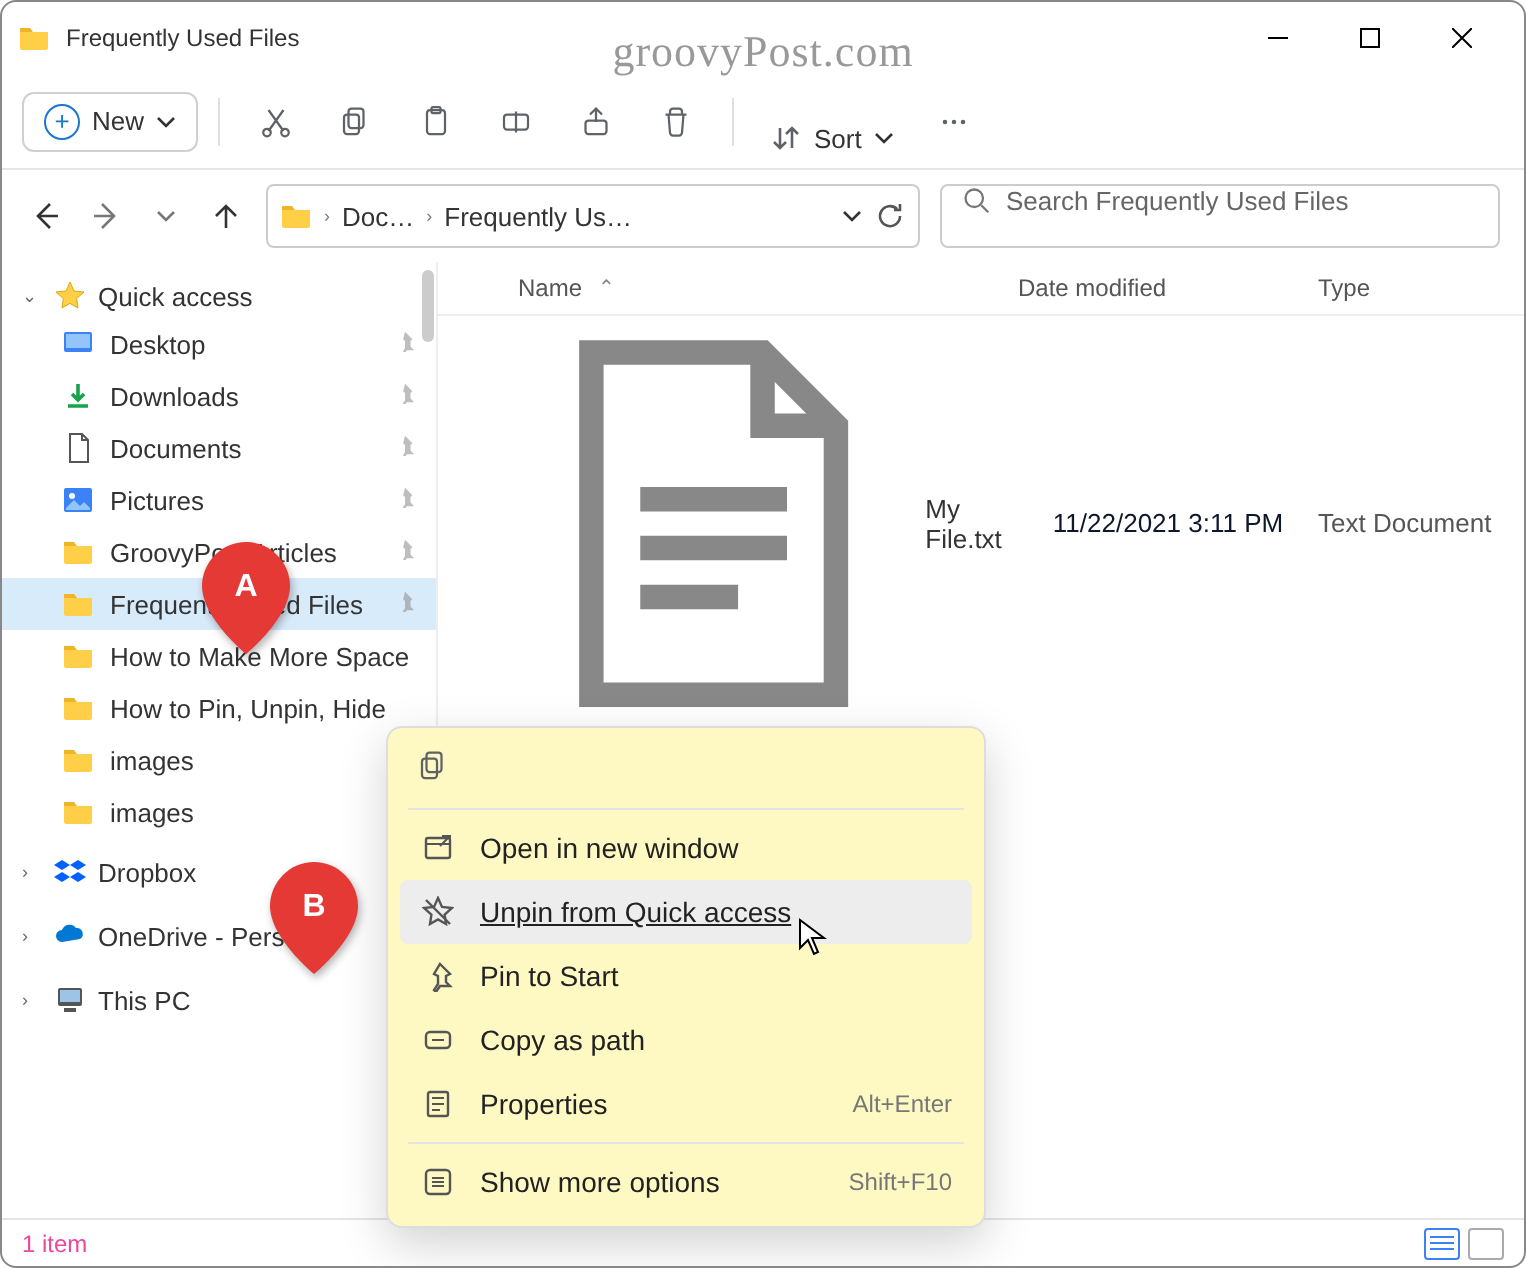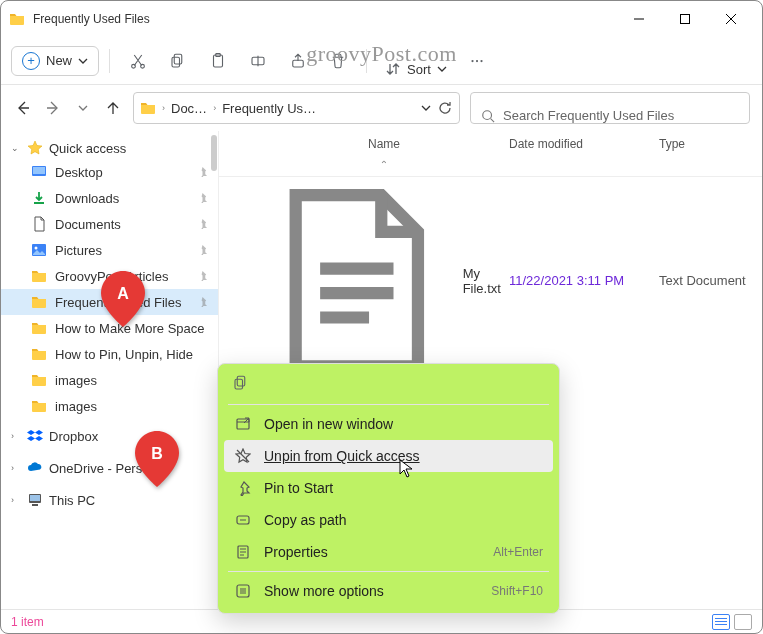--- a/index.html
+++ b/index.html
@@ -14,67 +14,67 @@
 .win-btn svg { width: 10px; height: 10px; }
 
 
 .toolbar { height: 48px; display: flex; align-items: center; padding: 0 10px; gap: 4px; border-bottom: 1px solid #e5e5e5; position: relative; }
 .new-btn { display: flex; align-items: center; gap: 6px; padding: 5px 10px; border: 1px solid #d0d0d0; border-radius: 6px; font-size: 13px; color: #333; }
 .new-btn .plus-circle { width: 18px; height: 18px; border: 1.3px solid #1976d2; border-radius: 50%; display: flex; align-items: center; justify-content: center; color: #1976d2; font-size: 13px; line-height: 1; }
 .tool-icon { width: 36px; height: 36px; display: flex; align-items: center; justify-content: center; color: #5f6368; border-radius: 4px; }
 .tool-icon svg { width: 18px; height: 18px; }
 .tool-sep { width: 1px; height: 24px; background: #e0e0e0; margin: 0 6px; }
 .tool-text-btn { display: flex; align-items: center; gap: 6px; padding: 5px 8px; font-size: 13px; color: #333; margin-top: 17px; }
-.watermark { position: absolute; left: 50%; top: -24px; transform: translateX(-50%); font-size: 22px; color: #999; font-family: Georgia, serif; letter-spacing: .5px; pointer-events: none; margin-top: 28px; }
+.watermark { position: absolute; left: 50%; top: -24px; transform: translateX(-50%); font-size: 22px; color: #999; font-family: Georgia, serif; letter-spacing: .5px; pointer-events: none; }
 
 
 .navrow { height: 46px; display: flex; align-items: center; padding: 0 12px; gap: 10px; }
 .nav-arrow { width: 20px; height: 20px; display: flex; align-items: center; justify-content: center; color: #777; }
 .nav-arrow.enabled { color: #333; }
 .addr { flex: 1; height: 32px; border: 1px solid #ccc; border-radius: 4px; display: flex; align-items: center; padding: 0 6px; gap: 6px; font-size: 13px; color: #333; }
 .addr .crumb { display: flex; align-items: center; gap: 4px; }
 .addr .chev { color: #777; font-size: 9px; }
 .addr .spacer { flex: 1; }
 .addr .refresh { color: #555; }
-.search { width: 280px; height: 32px; border: 1px solid #ccc; border-radius: 4px; display: flex; align-items: flex-end; padding: 0 10px; gap: 8px; color: #666; font-size: 13px; }
+.search { width: 280px; height: 32px; border: 1px solid #ccc; border-radius: 4px; display: flex; align-items: flex-start; padding: 0 10px; gap: 8px; color: #666; font-size: 13px; }
 
 
 .body { display: flex; height: calc(100% - 36px - 48px - 46px - 24px); }
 
 .sidebar { width: 218px; border-right: 1px solid #eee; padding: 6px 0; font-size: 13px; color: #333; overflow: hidden; position: relative; }
 .side-group { margin-bottom: 6px; }
 .side-head { display: flex; align-items: center; padding: 3px 8px 3px 10px; gap: 6px; }
 .side-head .exp { width: 10px; color: #666; font-size: 9px; }
 .side-item { display: flex; align-items: center; padding: 5px 8px 5px 30px; gap: 8px; position: relative; white-space: nowrap; overflow: hidden; text-align: center; }
 .side-item .pin { position: absolute; right: 10px; color: #888; font-size: 11px; }
 .side-item.selected { background: #d8ebfb; }
 .side-item .ficon, .side-head .ficon, .addr .ficon { width: 16px; height: 16px; flex-shrink: 0; }
 .side-item .itxt { overflow: hidden; text-overflow: ellipsis; }
 .side-scrollthumb { position: absolute; right: 1px; top: 4px; width: 6px; height: 36px; background: #ccc; border-radius: 3px; }
 
 
 .content { flex: 1; position: relative; font-size: 13px; }
 .col-head { display: flex; padding: 6px 0 6px 40px; color: #555; border-bottom: 1px solid #eee; font-size: 12px; }
-.col-head .c1 { width: 250px; display:flex; align-items:center; gap:8px;flex-direction:column; }
+.col-head .c1 { width: 250px; display:flex; align-items:center; gap:8px; }
 .col-head .c2 { width: 150px; }
 .col-head .c3 { flex: 1; }
 .row { display: flex; padding: 6px 0 6px 40px; color: #333; align-items: center; }
 .row .c1 { width: 250px; display: flex; align-items: center; gap: 8px; }
-.row .c2 { width: 150px; color: #6d28d9; }
+.row .c2 { width: 150px; color: #0f172a; text-align: center; }
 .row .c3 { flex: 1; color: #555; }
 
 
 .status { position: absolute; bottom: 0; left: 0; right: 0; height: 24px; border-top: 1px solid #e5e5e5; display: flex; align-items: center; padding: 0 10px; font-size: 12px; color: #ec4899; }
 .status .sp { flex: 1; }
 .status .view-toggle { width: 18px; height: 16px; border: 1px solid #3b82f6; border-radius: 2px; margin-left: 4px; display:flex; flex-direction:column; justify-content: space-around; padding:2px; }
 .status .view-toggle span { height:1px; background:#3b82f6; }
 .status .view-toggle2 { width: 18px; height: 16px; border: 1px solid #aaa; border-radius: 2px; margin-left: 4px; }
 
 
-.ctxmenu { position: absolute; left: 192px; top: 362px; width: 343px; background: #bef264; border: 1px solid #ddd; border-radius: 8px; box-shadow: 0 8px 24px rgba(0,0,0,.18); padding: 6px; font-size: 14px; color: #222; z-index: 50; margin-left: 24px; }
+.ctxmenu { position: absolute; left: 192px; top: 362px; width: 300px; background: #fef9c3; border: 1px solid #ddd; border-radius: 8px; box-shadow: 0 8px 24px rgba(0,0,0,.18); padding: 6px; font-size: 14px; color: #222; z-index: 50; }
 .ctx-icon-row { padding: 4px 8px 6px; }
 .ctx-sep { height: 1px; background: #e3e3e3; margin: 3px 4px; }
 .ctx-item { display: flex; align-items: center; padding: 8px 10px; border-radius: 4px; gap: 12px; }
 .ctx-item.hover { background: #ededed; text-decoration: underline; }
 .ctx-item .ci { width: 18px; display: flex; justify-content: center; color: #555; }
 .ctx-item .shortcut { margin-left: auto; color: #777; font-size: 12px; }
 .cursor { position: absolute; left: 398px; top: 458px; z-index: 60; pointer-events:none; }
 
 
 .marker { position: absolute; z-index: 55; }

